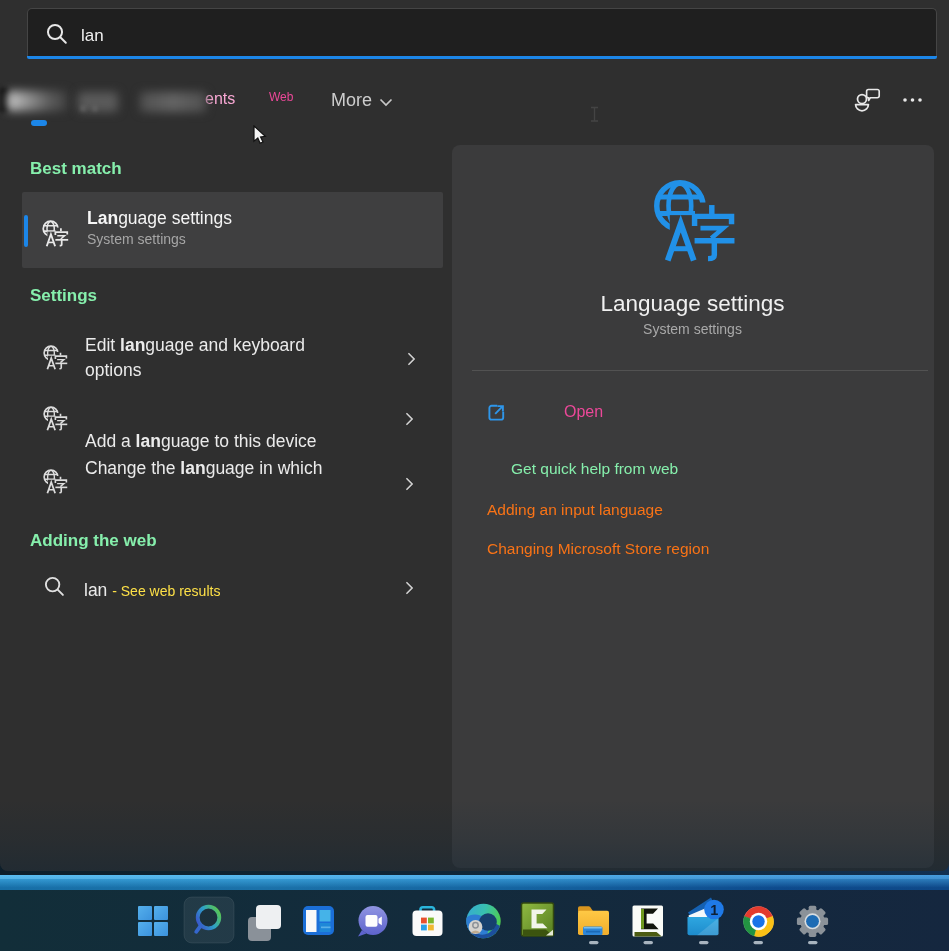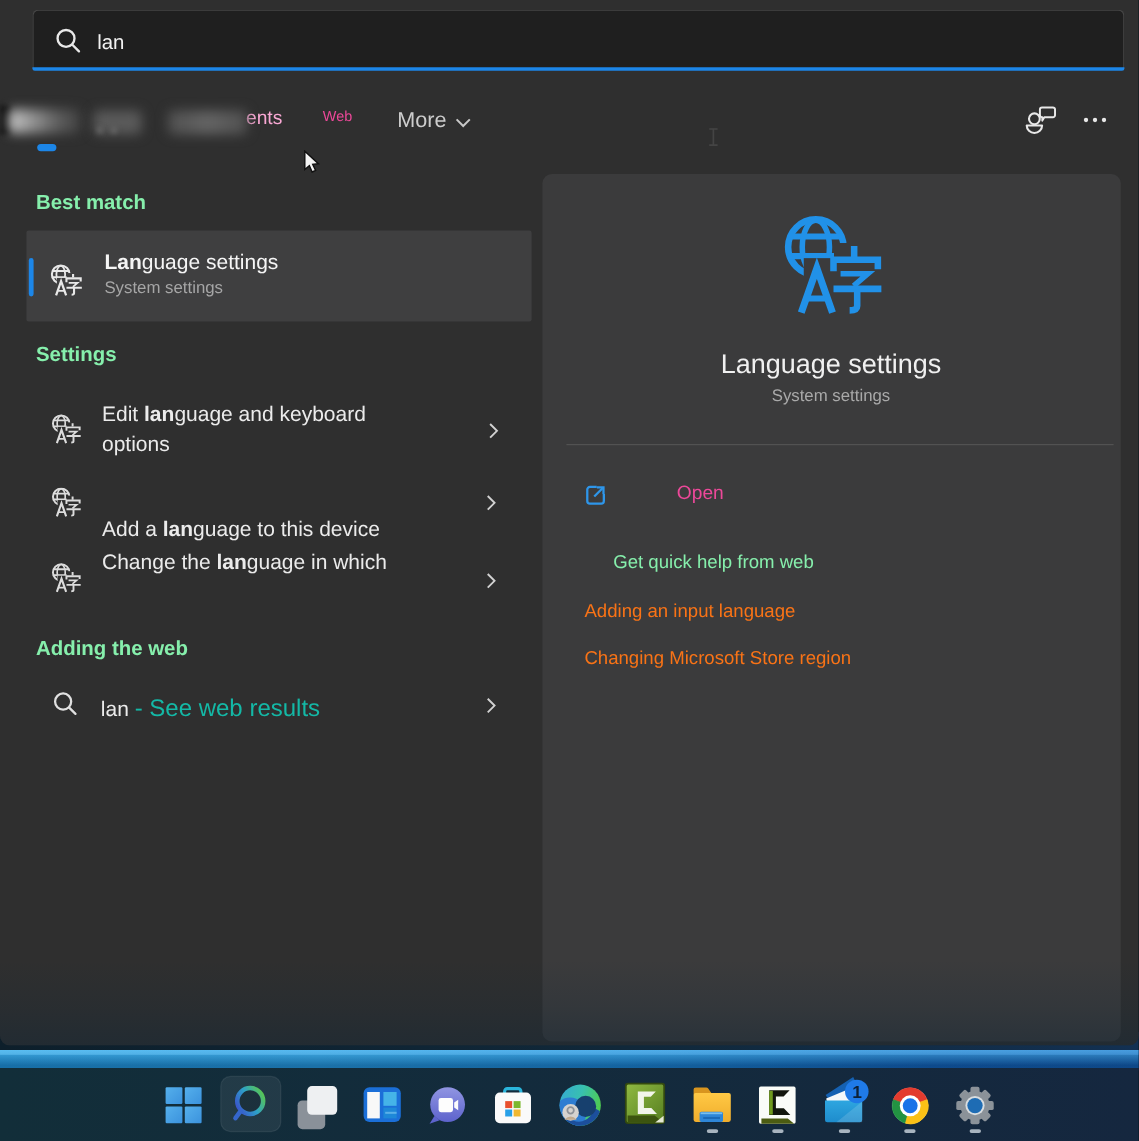--- a/index.html
+++ b/index.html
@@ -194,21 +194,21 @@
   <div class="abs" id="bmitem"></div>
   <div class="abs" id="bmbar"></div>
   <div class="t" style="left:87px;top:208px;font-size:17.5px;color:#f5f5f5;"><b>Lan</b>guage settings</div>
   <div class="t sub" style="left:87px;top:230.5px;">System settings</div>
   <div class="t hdr" style="left:30px;top:286px;">Settings</div>
   <div class="t itxt" style="left:85px;top:335px;">Edit <b>lan</b>guage and keyboard</div>
   <div class="t itxt" style="left:85px;top:360px;">options</div>
   <div class="t itxt" style="left:85px;top:408px;margin-top:23px;">Add a <b>lan</b>guage to this device</div>
   <div class="t itxt" style="left:85px;top:458px;">Change the <b>lan</b>guage in which</div>
   <div class="t hdr" style="left:30px;top:531px;">Adding the web</div>
-  <div class="t itxt" style="left:84px;top:580px;">lan <span style="color:#14b8a6;font-size:20px;">- See web results</span></div>
+  <div class="t itxt" style="left:84px;top:580px;">lan <span style="color:#fde047;font-size:14px;">- See web results</span></div>
 
   <div class="t" style="left:452px;top:291px;width:481px;text-align:center;font-size:22.5px;color:#f0f0f0;">Language settings</div>
   <div class="t" style="left:452px;top:321px;width:481px;text-align:center;font-size:14px;color:#a9a9a9;">System settings</div>
   <div class="abs" style="left:472px;top:370px;width:456px;height:1px;background:#525252;"></div>
   <div class="t" style="left:522px;top:403px;font-size:16px;color:#ec4899;margin-left:42px;">Open</div>
   <div class="t" style="left:487px;top:460px;font-size:15.5px;color:#86efac;margin-left:24px;">Get quick help from web</div>
   <div class="t dim" style="left:487px;top:501px;font-size:15.5px;">Adding an input language</div>
   <div class="t dim" style="left:487px;top:540px;font-size:15.5px;">Changing Microsoft Store region</div>
 
   <svg width="0" height="0" style="position:absolute">

